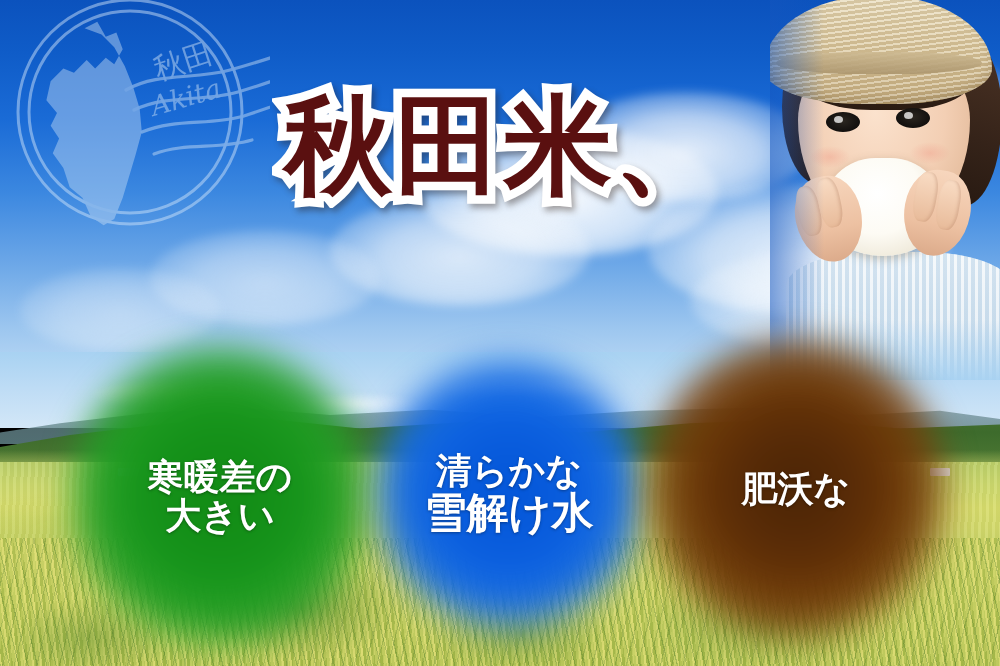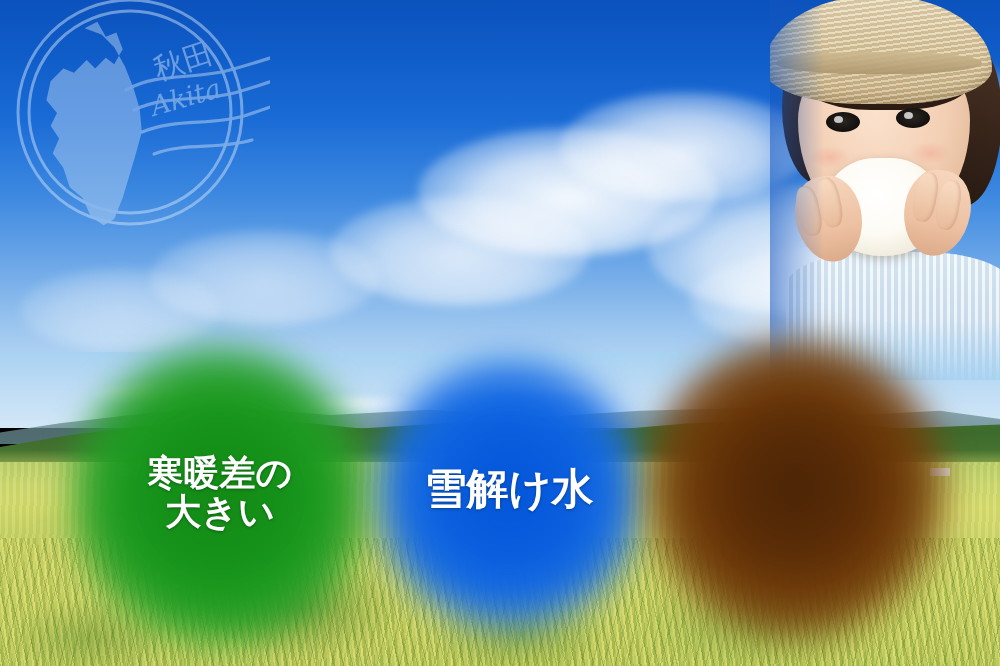--- a/index.html
+++ b/index.html
@@ -281,21 +281,21 @@
     letter-spacing: 2px;
     -webkit-text-stroke: 17px #ffffff;
     paint-order: stroke fill;
     filter: drop-shadow(3px 4px 3px rgba(40,20,10,.38));
   }
   .hl-1 { font-size: 108px; padding-left: 8px; }
   .hl-2 { font-size: 118px; margin-top: 6px; padding-right: 18px; }
 
   
   .badges {
-    position:absolute; left:0; top:352px; width:799px; height:314px;font-family:Liberation Mono, monospace;
+    position:absolute; left:0; top:352px; width:799px; height:314px;
   }
   .badge {
     position: absolute;
     display: flex;
     flex-direction: column;
     align-items: center;
     justify-content: center;
     text-align: center;
     color: #ffffff;
     font-weight: 700;
@@ -419,40 +419,43 @@
       <div class="hat"></div>
       <div class="hat-tex"></div>
       <div class="hat-band"></div>
       <div class="child-fade"></div>
       <div class="child-bottom-fade"></div>
     </div>
   </div>
 
 
   <div class="headline">
+    <div class="hl-1">秋田米、</div>
   </div>
 
   <div class="badges">
 
     <div class="badge" id="badge-climate">
       <div class="blob"></div>
       <div class="badge-text">
         <div class="t-md">寒暖差の</div>
         <div class="t-md">大きい</div>
       </div>
     </div>
 
     <div class="badge" id="badge-water">
       <div class="blob"></div>
       <div class="badge-text">
+        <div class="t-md">清らかな</div>
         <div class="t-lg">雪解け水</div>
       </div>
     </div>
 
     <div class="badge" id="badge-soil">
       <div class="blob"></div>
       <div class="badge-text">
+        <div class="t-md">肥沃な</div>
       </div>
     </div>
 
   </div>
 
 </div>
 
 </body></html>

